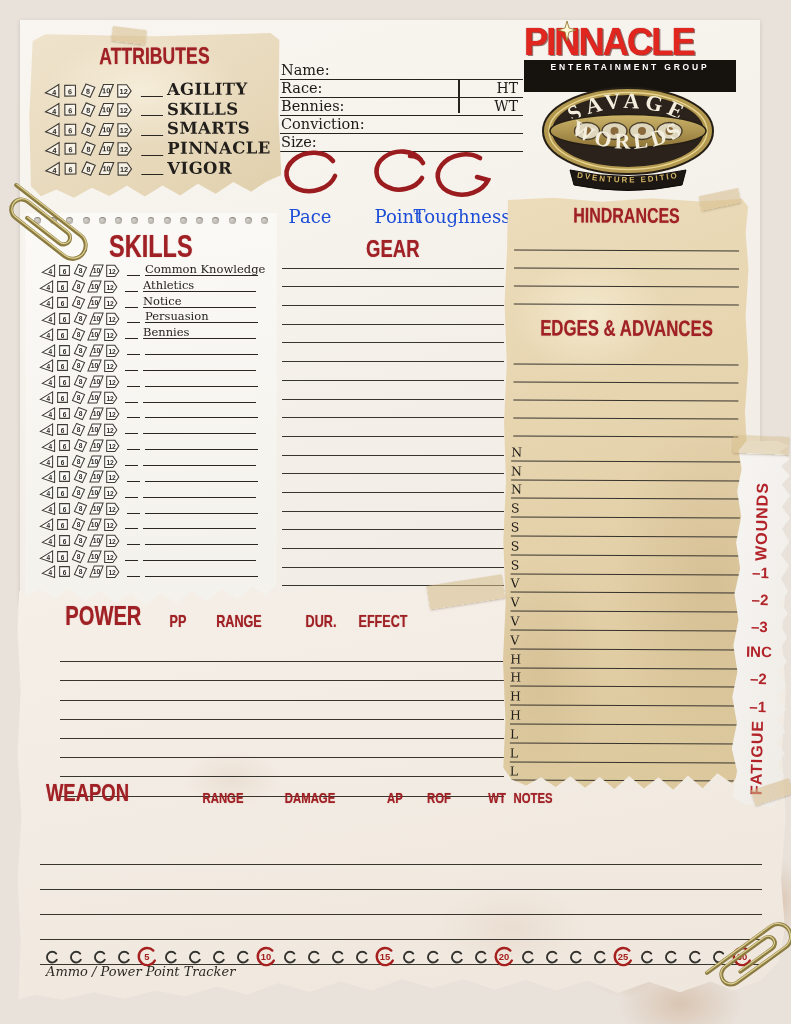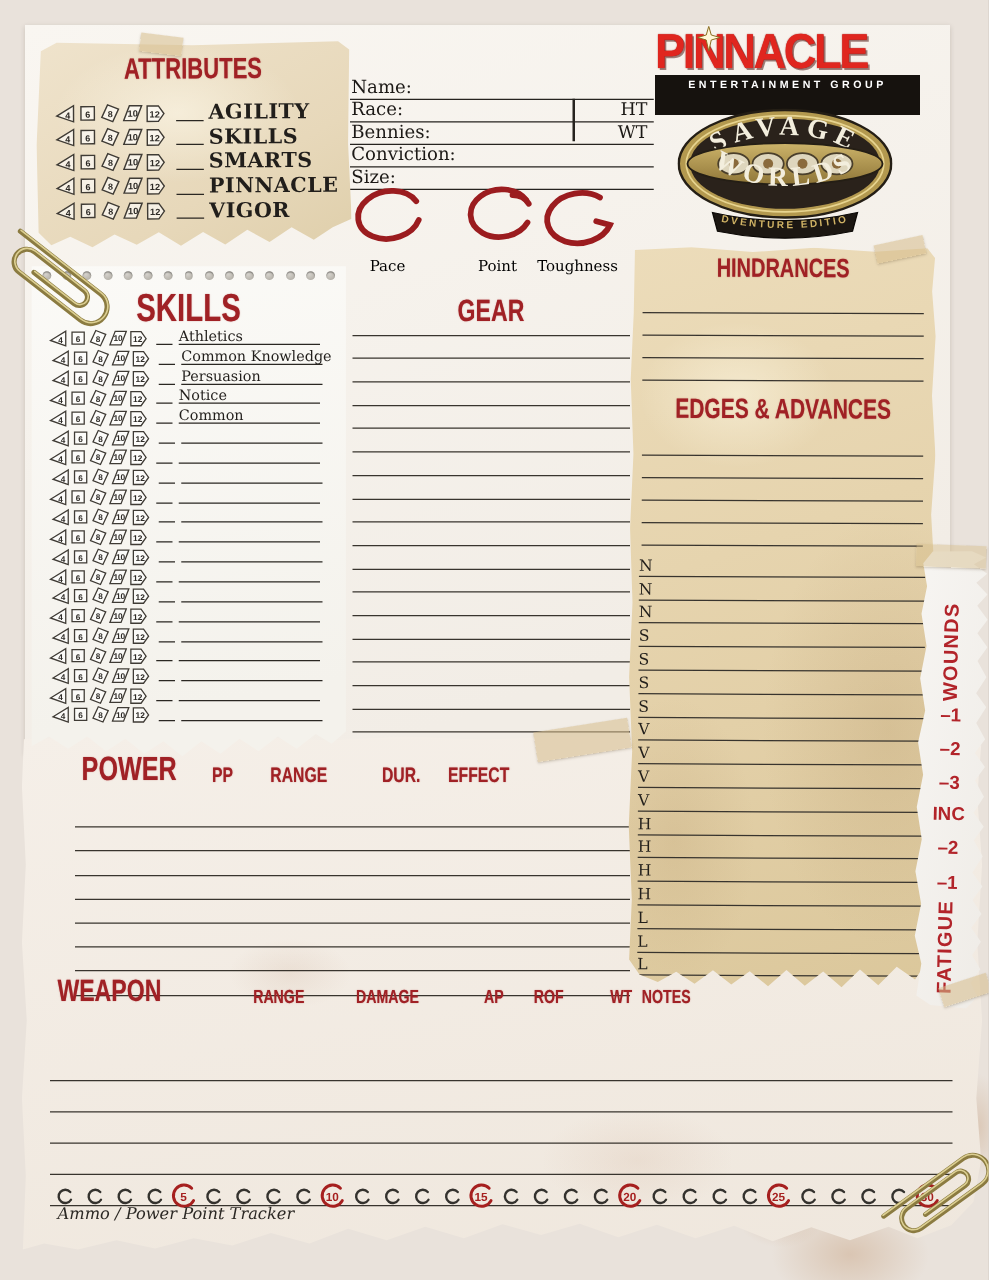--- a/index.html
+++ b/index.html
@@ -66,21 +66,21 @@
   
   .id-fields{left:280px;top:62px;width:243px;z-index:3;}
   .id-row{position:relative;height:17px;border-bottom:1.6px solid #26231f;}
   .id-label{position:absolute;left:1px;bottom:1px;font-size:14.5px;color:#1c1916;}
   .id-cell{position:absolute;right:5px;bottom:1px;font-size:14px;color:#1c1916;}
   .id-divider{position:absolute;left:178px;top:17px;width:1.6px;height:34px;background:#26231f;}
   
   .derived{left:282px;top:148px;width:243px;height:80px;z-index:3;}
   .circ{position:absolute;top:0;width:66px;height:56px;}
   .circ path{fill:none;stroke:#9b1c1f;stroke-width:4.6;stroke-linecap:round;}
-  .derived-label{position:absolute;top:58px;font-size:12px;color:#000000;transform:translateX(-50%);}
+  .derived-label{position:absolute;top:58px;font-size:18px;color:#1d4ed8;transform:translateX(-50%);}
   
   .pinnacle{left:524px;top:24px;width:212px;z-index:3;}
   .pinn-word{font-family:"Liberation Sans",sans-serif;font-weight:700;font-size:37px;line-height:36px;color:#e0261f;
     letter-spacing:-2px;display:inline-block;transform:scale(.98,1.06);transform-origin:left center;
     text-shadow:1.5px 1.5px 0 rgba(70,12,8,.5), 0 0 1px #9c1410;}
   .pinn-star{position:absolute;left:34px;top:-3px;}
   .pinn-bar{margin-top:0px;height:32px;background:#16120e;color:#fff;font-family:Liberation Sans, sans-serif;
     font-weight:700;font-size:8.5px;letter-spacing:2.8px;text-align:center;line-height:14px;}
   .savage-badge{left:542px;top:86px;width:172px;height:106px;z-index:3;}
   
@@ -556,20 +556,44 @@
         <span class="hole"></span>
         <span class="hole"></span>
         <span class="hole"></span>
         <span class="hole"></span>
         <span class="hole"></span>
         <span class="hole"></span>
         <span class="hole"></span>
       </div>
     <div class="abs skills-title stamp title-c"><span class="stamp-sq">SKILLS</span></div>
     <div class="abs skill-rows">
+        <div class="skill-row" style="transform:translateX(2px)">
+          <svg class="die" viewBox="0 0 16 16">
+            <polygon points="14.5,2 14.5,14.5 1.5,10"></polygon>
+            <text x="10" y="12">4</text>
+          </svg>
+          <svg class="die" viewBox="0 0 16 16">
+            <polygon points="2.8,2.8 13.2,2.8 13.2,13.2 2.8,13.2"></polygon>
+            <text x="8" y="11.4">6</text>
+          </svg>
+          <svg class="die" viewBox="0 0 16 16">
+            <polygon points="6,1.5 14.5,4.8 10,14.5 1.5,11.2"></polygon>
+            <text x="8" y="11">8</text>
+          </svg>
+          <svg class="die" viewBox="0 0 16 16">
+            <polygon points="5.5,2.2 15,2.2 10.5,13.8 1,13.8"></polygon>
+            <text x="8" y="10.7" font-size="6" textLength="8" lengthAdjust="spacingAndGlyphs">10</text>
+          </svg>
+          <svg class="die" viewBox="0 0 16 16">
+            <polygon points="1.8,2.5 10.5,2.5 14.8,8.5 10.5,14.5 1.8,14.5"></polygon>
+            <text x="7.6" y="11.5" font-size="6" textLength="8" lengthAdjust="spacingAndGlyphs">12</text>
+          </svg>
+          <span class="skill-blank"></span>
+          <span class="skill-line">Common Knowledge</span>
+        </div>
         <div class="skill-row" style="transform:translateX(0px)">
           <svg class="die" viewBox="0 0 16 16">
             <polygon points="14.5,2 14.5,14.5 1.5,10"></polygon>
             <text x="10" y="12">4</text>
           </svg>
           <svg class="die" viewBox="0 0 16 16">
             <polygon points="2.8,2.8 13.2,2.8 13.2,13.2 2.8,13.2"></polygon>
             <text x="8" y="11.4">6</text>
           </svg>
           <svg class="die" viewBox="0 0 16 16">
@@ -580,20 +604,44 @@
             <polygon points="5.5,2.2 15,2.2 10.5,13.8 1,13.8"></polygon>
             <text x="8" y="10.7" font-size="6" textLength="8" lengthAdjust="spacingAndGlyphs">10</text>
           </svg>
           <svg class="die" viewBox="0 0 16 16">
             <polygon points="1.8,2.5 10.5,2.5 14.8,8.5 10.5,14.5 1.8,14.5"></polygon>
             <text x="7.6" y="11.5" font-size="6" textLength="8" lengthAdjust="spacingAndGlyphs">12</text>
           </svg>
           <span class="skill-blank"></span>
           <span class="skill-line">Athletics</span>
         </div>
+        <div class="skill-row" style="transform:translateX(0px)">
+          <svg class="die" viewBox="0 0 16 16">
+            <polygon points="14.5,2 14.5,14.5 1.5,10"></polygon>
+            <text x="10" y="12">4</text>
+          </svg>
+          <svg class="die" viewBox="0 0 16 16">
+            <polygon points="2.8,2.8 13.2,2.8 13.2,13.2 2.8,13.2"></polygon>
+            <text x="8" y="11.4">6</text>
+          </svg>
+          <svg class="die" viewBox="0 0 16 16">
+            <polygon points="6,1.5 14.5,4.8 10,14.5 1.5,11.2"></polygon>
+            <text x="8" y="11">8</text>
+          </svg>
+          <svg class="die" viewBox="0 0 16 16">
+            <polygon points="5.5,2.2 15,2.2 10.5,13.8 1,13.8"></polygon>
+            <text x="8" y="10.7" font-size="6" textLength="8" lengthAdjust="spacingAndGlyphs">10</text>
+          </svg>
+          <svg class="die" viewBox="0 0 16 16">
+            <polygon points="1.8,2.5 10.5,2.5 14.8,8.5 10.5,14.5 1.8,14.5"></polygon>
+            <text x="7.6" y="11.5" font-size="6" textLength="8" lengthAdjust="spacingAndGlyphs">12</text>
+          </svg>
+          <span class="skill-blank"></span>
+          <span class="skill-line">Notice</span>
+        </div>
         <div class="skill-row" style="transform:translateX(2px)">
           <svg class="die" viewBox="0 0 16 16">
             <polygon points="14.5,2 14.5,14.5 1.5,10"></polygon>
             <text x="10" y="12">4</text>
           </svg>
           <svg class="die" viewBox="0 0 16 16">
             <polygon points="2.8,2.8 13.2,2.8 13.2,13.2 2.8,13.2"></polygon>
             <text x="8" y="11.4">6</text>
           </svg>
           <svg class="die" viewBox="0 0 16 16">
@@ -602,44 +650,20 @@
           </svg>
           <svg class="die" viewBox="0 0 16 16">
             <polygon points="5.5,2.2 15,2.2 10.5,13.8 1,13.8"></polygon>
             <text x="8" y="10.7" font-size="6" textLength="8" lengthAdjust="spacingAndGlyphs">10</text>
           </svg>
           <svg class="die" viewBox="0 0 16 16">
             <polygon points="1.8,2.5 10.5,2.5 14.8,8.5 10.5,14.5 1.8,14.5"></polygon>
             <text x="7.6" y="11.5" font-size="6" textLength="8" lengthAdjust="spacingAndGlyphs">12</text>
           </svg>
           <span class="skill-blank"></span>
-          <span class="skill-line">Common Knowledge</span>
-        </div>
-        <div class="skill-row" style="transform:translateX(2px)">
-          <svg class="die" viewBox="0 0 16 16">
-            <polygon points="14.5,2 14.5,14.5 1.5,10"></polygon>
-            <text x="10" y="12">4</text>
-          </svg>
-          <svg class="die" viewBox="0 0 16 16">
-            <polygon points="2.8,2.8 13.2,2.8 13.2,13.2 2.8,13.2"></polygon>
-            <text x="8" y="11.4">6</text>
-          </svg>
-          <svg class="die" viewBox="0 0 16 16">
-            <polygon points="6,1.5 14.5,4.8 10,14.5 1.5,11.2"></polygon>
-            <text x="8" y="11">8</text>
-          </svg>
-          <svg class="die" viewBox="0 0 16 16">
-            <polygon points="5.5,2.2 15,2.2 10.5,13.8 1,13.8"></polygon>
-            <text x="8" y="10.7" font-size="6" textLength="8" lengthAdjust="spacingAndGlyphs">10</text>
-          </svg>
-          <svg class="die" viewBox="0 0 16 16">
-            <polygon points="1.8,2.5 10.5,2.5 14.8,8.5 10.5,14.5 1.8,14.5"></polygon>
-            <text x="7.6" y="11.5" font-size="6" textLength="8" lengthAdjust="spacingAndGlyphs">12</text>
-          </svg>
-          <span class="skill-blank"></span>
           <span class="skill-line">Persuasion</span>
         </div>
         <div class="skill-row" style="transform:translateX(0px)">
           <svg class="die" viewBox="0 0 16 16">
             <polygon points="14.5,2 14.5,14.5 1.5,10"></polygon>
             <text x="10" y="12">4</text>
           </svg>
           <svg class="die" viewBox="0 0 16 16">
             <polygon points="2.8,2.8 13.2,2.8 13.2,13.2 2.8,13.2"></polygon>
             <text x="8" y="11.4">6</text>
@@ -650,45 +674,21 @@
           </svg>
           <svg class="die" viewBox="0 0 16 16">
             <polygon points="5.5,2.2 15,2.2 10.5,13.8 1,13.8"></polygon>
             <text x="8" y="10.7" font-size="6" textLength="8" lengthAdjust="spacingAndGlyphs">10</text>
           </svg>
           <svg class="die" viewBox="0 0 16 16">
             <polygon points="1.8,2.5 10.5,2.5 14.8,8.5 10.5,14.5 1.8,14.5"></polygon>
             <text x="7.6" y="11.5" font-size="6" textLength="8" lengthAdjust="spacingAndGlyphs">12</text>
           </svg>
           <span class="skill-blank"></span>
-          <span class="skill-line">Notice</span>
-        </div>
-        <div class="skill-row" style="transform:translateX(0px)">
-          <svg class="die" viewBox="0 0 16 16">
-            <polygon points="14.5,2 14.5,14.5 1.5,10"></polygon>
-            <text x="10" y="12">4</text>
-          </svg>
-          <svg class="die" viewBox="0 0 16 16">
-            <polygon points="2.8,2.8 13.2,2.8 13.2,13.2 2.8,13.2"></polygon>
-            <text x="8" y="11.4">6</text>
-          </svg>
-          <svg class="die" viewBox="0 0 16 16">
-            <polygon points="6,1.5 14.5,4.8 10,14.5 1.5,11.2"></polygon>
-            <text x="8" y="11">8</text>
-          </svg>
-          <svg class="die" viewBox="0 0 16 16">
-            <polygon points="5.5,2.2 15,2.2 10.5,13.8 1,13.8"></polygon>
-            <text x="8" y="10.7" font-size="6" textLength="8" lengthAdjust="spacingAndGlyphs">10</text>
-          </svg>
-          <svg class="die" viewBox="0 0 16 16">
-            <polygon points="1.8,2.5 10.5,2.5 14.8,8.5 10.5,14.5 1.8,14.5"></polygon>
-            <text x="7.6" y="11.5" font-size="6" textLength="8" lengthAdjust="spacingAndGlyphs">12</text>
-          </svg>
-          <span class="skill-blank"></span>
-          <span class="skill-line">Common</span>
+          <span class="skill-line">Bennies</span>
         </div>
         <div class="skill-row" style="transform:translateX(2px)">
           <svg class="die" viewBox="0 0 16 16">
             <polygon points="14.5,2 14.5,14.5 1.5,10"></polygon>
             <text x="10" y="12">4</text>
           </svg>
           <svg class="die" viewBox="0 0 16 16">
             <polygon points="2.8,2.8 13.2,2.8 13.2,13.2 2.8,13.2"></polygon>
             <text x="8" y="11.4">6</text>
           </svg>

